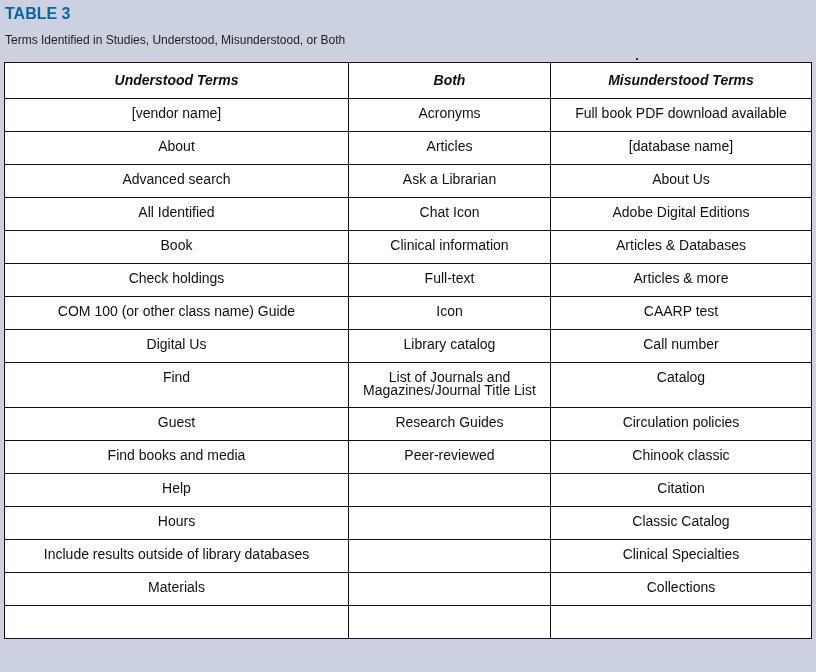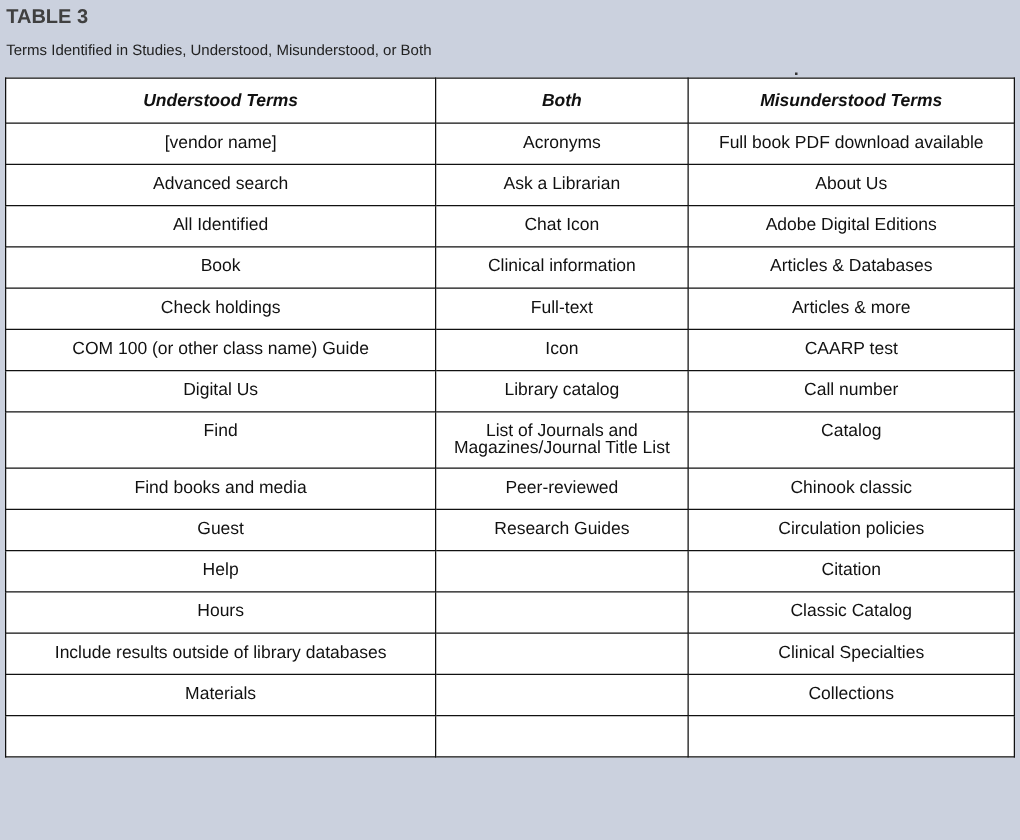--- a/index.html
+++ b/index.html
@@ -15,21 +15,21 @@
     color: #111;
     position: relative;
   }
   .table-label {
     position: absolute;
     left: 5px;
     top: 5px;
     font-size: 16px;
     font-weight: bold;
     line-height: 18px;
-    color: #404040;
+    color: #0369a1;
   }
   .table-caption {
     position: absolute;
     left: 5px;
     top: 31px;
     font-size: 12px;
     line-height: 18px;
     color: #222;
   }
   .stray-dot {
@@ -93,20 +93,25 @@
       <th>Misunderstood Terms</th>
     </tr>
   </thead>
   <tbody>
     <tr>
       <td>[vendor name]</td>
       <td>Acronyms</td>
       <td>Full book PDF download available</td>
     </tr>
     <tr>
+      <td>About</td>
+      <td>Articles</td>
+      <td>[database name]</td>
+    </tr>
+    <tr>
       <td>Advanced search</td>
       <td>Ask a Librarian</td>
       <td>About Us</td>
     </tr>
     <tr>
       <td>All Identified</td>
       <td>Chat Icon</td>
       <td>Adobe Digital Editions</td>
     </tr>
     <tr>
@@ -128,28 +133,28 @@
       <td>Digital Us</td>
       <td>Library catalog</td>
       <td>Call number</td>
     </tr>
     <tr>
       <td>Find</td>
       <td>List of Journals and Magazines/Journal Title List</td>
       <td>Catalog</td>
     </tr>
     <tr>
+      <td>Guest</td>
+      <td>Research Guides</td>
+      <td>Circulation policies</td>
+    </tr>
+    <tr>
       <td>Find books and media</td>
       <td>Peer-reviewed</td>
       <td>Chinook classic</td>
-    </tr>
-    <tr>
-      <td>Guest</td>
-      <td>Research Guides</td>
-      <td>Circulation policies</td>
     </tr>
     <tr>
       <td>Help</td>
       <td></td>
       <td>Citation</td>
     </tr>
     <tr>
       <td>Hours</td>
       <td></td>
       <td>Classic Catalog</td>

